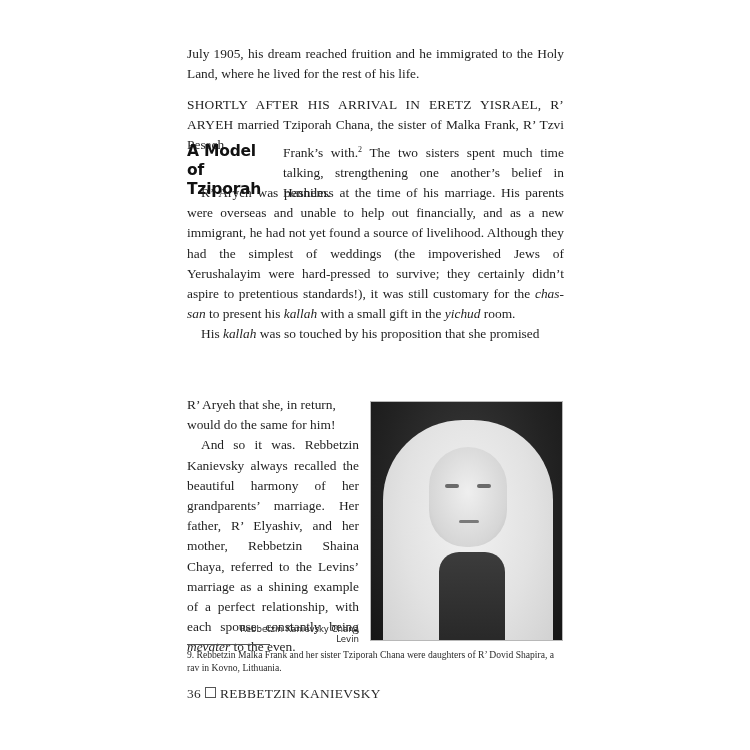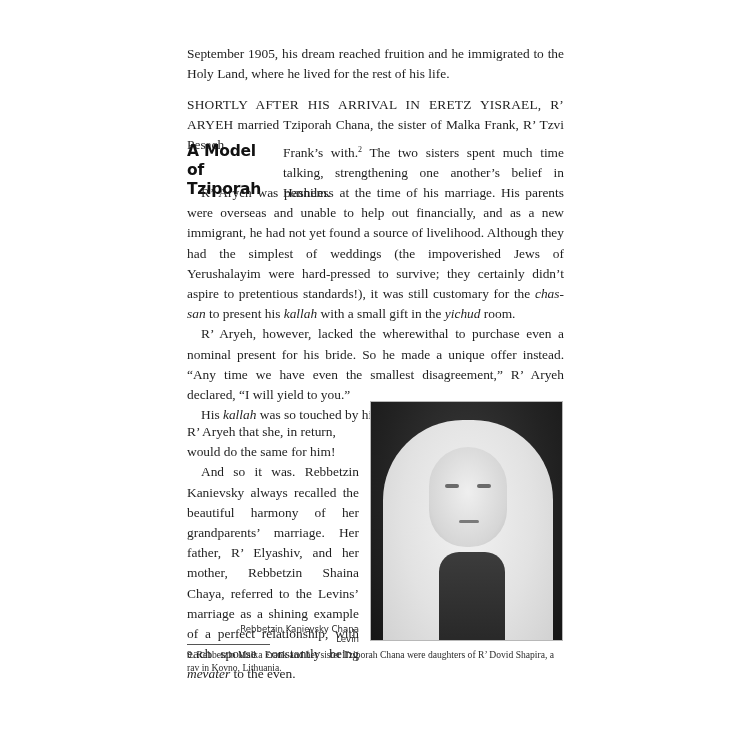--- a/index.html
+++ b/index.html
@@ -14,21 +14,21 @@
   .block1 { top: 44px; }
   .sc { letter-spacing: 0.2px; }
   .block2 { top: 95px; }
   .heading {
     position: absolute; left: 0; top: 142px; width: 86px; text-align: left;
     font-family: "DejaVu Sans", "Liberation Sans", sans-serif; font-weight: bold;
     font-size: 15.5px; line-height: 19px; color: #111; letter-spacing: -0.2px;
   }
   .beside { position: absolute; left: 96px; top: 143px; width: 281px; }
   .block3 { top: 183px; }
-  .narrow { position: absolute; left: 0; top: 422px; width: 172px; }
+  .narrow { position: absolute; left: 0; top: 395px; width: 172px; }
   .photo {
     position: absolute; left: 183px; top: 401px; width: 193px; height: 240px;
     border: 1px solid #b8b8b8; box-sizing: border-box; overflow: hidden;
     background: radial-gradient(ellipse at 50% 35%, #3a3a3a 0%, #232323 60%, #161616 100%);
   }
   .photo .shawl {
     position: absolute; left: 12px; top: 18px; width: 170px; height: 240px;
     background: radial-gradient(ellipse at 50% 40%, #f2f2f2 0%, #e2e2e2 55%, #cfcfcf 100%);
     border-radius: 80px 80px 10px 10px;
   }
@@ -54,41 +54,40 @@
   .folio { position: absolute; left: 0; top: 686px; font-size: 13.4px; letter-spacing: 0.3px; color: #2a2a2a; }
   .folio .box { display: inline-block; width: 9px; height: 9px; border: 1px solid #555; margin: 0 4px; vertical-align: 0; }
   i { font-style: italic; }
   sup { font-size: 8px; line-height: 0; }
 </style>
 </head>
 <body>
 
 <div class="page">
 
-  <div class="p txt block1">September 1905, his dream reached fruition and he immigrated to the Holy Land, where he lived for the rest of his life.</div>
+  <div class="p txt block1">July 1905, his dream reached fruition and he immigrated to the Holy Land, where he lived for the rest of his life.</div>
 
   <div class="p txt block2">
     <span class="sc">SHORTLY AFTER HIS ARRIVAL IN ERETZ YISRAEL, R’ ARYEH</span>
     <span>married Tziporah Chana, the sister of Malka Frank, R’ Tzvi Pesach</span>
   </div>
 
   <div class="heading">
     <div>A Model of</div>
     <div>Tziporah</div>
   </div>
 
   <div class="beside txt">
     <span>Frank’s with.</span><sup>2</sup><span> The two sisters spent much time talking, strengthening one another’s belief in Hashem.</span>
   </div>
 
   <div class="p txt block3">
     <div class="indent">
       <span>R’ Aryeh was penniless at the time of his marriage. His parents were overseas and unable to help out financially, and as a new immigrant, he had not yet found a source of livelihood. Although they had the simplest of weddings (the impoverished Jews of Yerushalayim were hard-pressed to survive; they certainly didn’t aspire to pretentious standards!), it was still customary for the </span><i>chas-san</i><span> to present his </span><i>kallah</i><span> with a small gift in the </span><i>yichud</i><span> room.</span>
     </div>
-    <div class="indent">R’ Aryeh, however, lacked the wherewithal to purchase even a nominal present for his bride. So he made a unique offer instead. “Any time we have even the smallest disagreement,” R’ Aryeh declared, “I will yield to you.”</div>
     <div class="indent">
       <span>His </span><i>kallah</i><span> was so touched by his proposition that she promised</span>
     </div>
   </div>
 
   <div class="narrow txt">
     <div style="text-align:left;">R’ Aryeh that she, in return, would do the same for him!</div>
     <div class="indent">
       <span>And so it was. Rebbetzin Kanievsky always recalled the beautiful harmony of her grandparents’ marriage. Her father, R’ Elyashiv, and her mother, Rebbetzin Shaina Chaya, referred to the Levins’ marriage as a shining example of a perfect relationship, with each spouse constantly being </span><i>mevater</i><span> to the even.</span>
     </div>
@@ -101,13 +100,16 @@
     <div class="eye l"></div>
     <div class="eye r"></div>
     <div class="mouth"></div>
   </div>
 
   <div class="caption">Rebbetzin Kanievsky Chana Levin</div>
 
   <div class="fn-rule"></div>
   <div class="footnote">9.  Rebbetzin Malka Frank and her sister Tziporah Chana were daughters of R’ Dovid Shapira, a rav in Kovno, Lithuania.</div>
 
+  <div class="folio">
+    <span>36</span><span class="box"></span><span>REBBETZIN KANIEVSKY</span>
+  </div>
 </div>
 
 </body></html>

